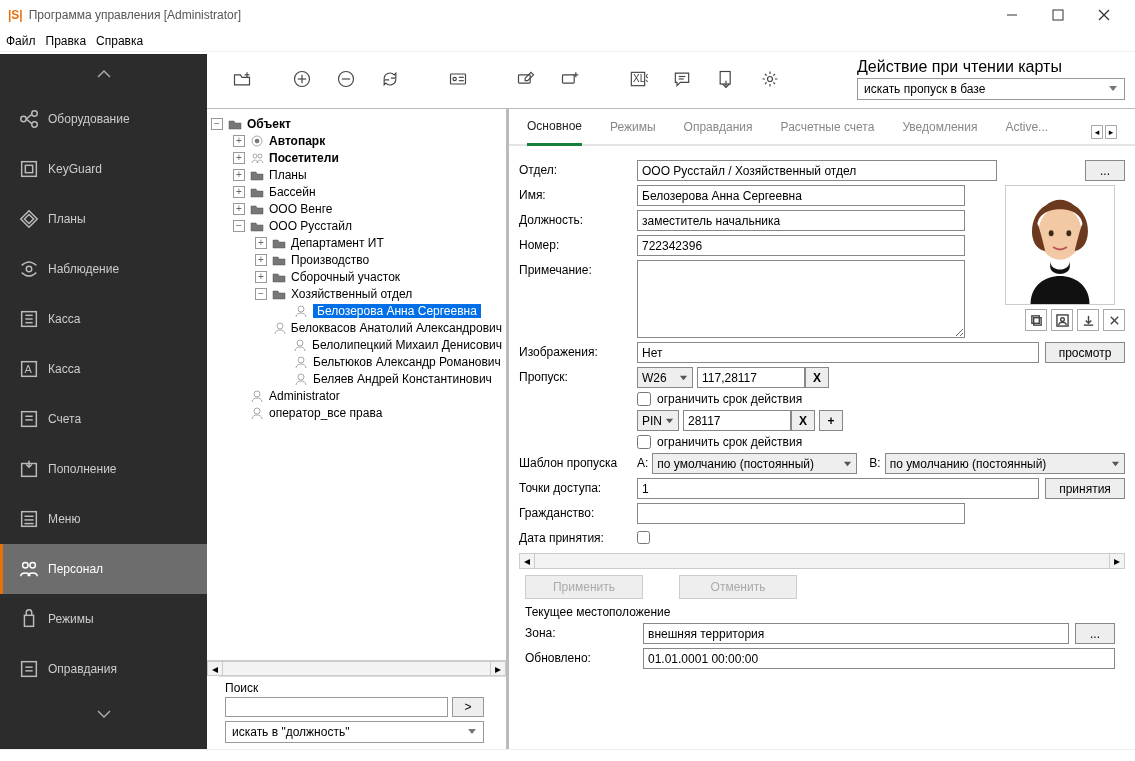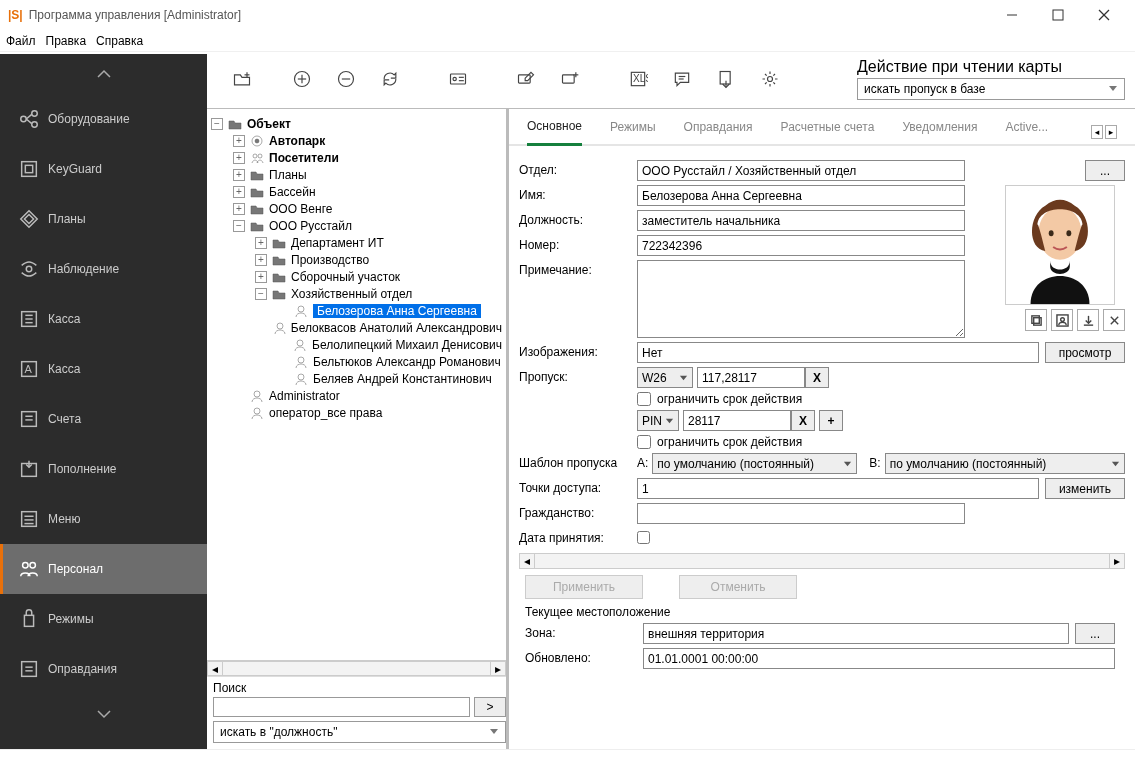--- a/index.html
+++ b/index.html
@@ -33,21 +33,21 @@
 .tree-row { display: flex; align-items: center; height: 17px; gap: 4px; white-space: nowrap; cursor: pointer; }
 .tree-row.selected .tree-label { background: #006fe8; color: #fff; padding: 0 4px; }
 .tree-row .expander { width: 12px; height: 12px; text-align: center; font-size: 10px; line-height: 10px; color: #666; cursor: pointer; border: 1px solid #999; background: #fff;}
 .tree-row .blank { width: 12px; }
 .ind { display:inline-block; width:18px; }
 .tico { width: 16px; height: 14px; display:inline-flex; align-items:center; justify-content:center; }
 .tico svg { width: 14px; height: 14px; fill:#777; stroke:#555; stroke-width:0.5; }
 .tree-hscroll { height: 16px; display:flex; border-top:1px solid #ccc; }
 .tree-hscroll .arrow { width: 16px; display:flex; align-items:center; justify-content:center; background:#f3f3f3; border:1px solid #ccc; cursor:pointer;}
 .tree-hscroll .track { flex:1; background:#f3f3f3; border:1px solid #ccc; border-left:none; border-right:none; position:relative;}
-.search-block { padding: 4px 0 6px 6px; border-top:1px solid #ddd; }
+.search-block { padding: 4px 22px 6px 6px; border-top:1px solid #ddd;margin-left:12px; }
 .search-block .lbl { margin-bottom: 2px; display:block;}
 .search-block .row { display:flex; gap:4px; }
 .search-block input[type=text] { flex:1; height:20px; border:1px solid #999; padding:0 4px;}
 .search-block button { width: 32px; border:1px solid #999; background:#eee; cursor:pointer;}
 .detail-pane { flex:1; display:flex; flex-direction:column; min-width:0; }
 .tabs { display:flex; gap: 28px; padding: 10px 18px 0 18px; border-bottom: 2px solid #e5e5e5; font-size:13px; align-items:center;}
 .tabs .tab { color:#888; padding-bottom: 10px; cursor:pointer; white-space:nowrap;}
 .tabs .tab.active { color:#222; border-bottom: 3px solid #15803d; margin-bottom:-2px;}
 .tabs .scroller { margin-left:auto; display:flex; gap:2px;}
 .tabs .scroller div { width:12px; height:14px; border:1px solid #aaa; cursor:pointer; display:flex; align-items:center; justify-content:center; font-size:9px;}
@@ -552,21 +552,21 @@
             <div>▸</div>
           </div>
         </div>
 
         <div class="form-area">
           <div style="display:flex;">
             <div style="flex:1;">
 
               <div class="form-row">
                 <span class="flabel">Отдел:</span>
-                <input class="tinput ro" style="width: 328px;" readonly="" value="ООО Русстайл / Хозяйственный отдел">
+                <input class="tinput ro" style="width: 360px;" readonly="" value="ООО Русстайл / Хозяйственный отдел">
               </div>
               <div class="form-row">
                 <span class="flabel">Имя:</span>
                 <input class="tinput" style="width: 328px;" value="Белозерова Анна Сергеевна">
               </div>
               <div class="form-row">
                 <span class="flabel">Должность:</span>
                 <input class="tinput" style="width: 328px;" value="заместитель начальника">
               </div>
               <div class="form-row">
@@ -683,21 +683,21 @@
                 <span>по умолчанию (постоянный)</span>
                 <span class="caret" style="margin-left:auto"><svg viewBox="0 0 10 10">
                     <polygon points="1,3 9,3 5,8"></polygon>
                   </svg></span>
               </div>
           </div>
 
           <div class="form-row">
             <span class="flabel">Точки доступа:</span>
             <input class="tinput" style="flex: 1 1 0%;" readonly="" value="1">
-            <button class="ell-btn" style="width:80px">изменить</button>
+            <button class="ell-btn" style="width:80px">принятия</button>
           </div>
 
           <div class="form-row">
             <span class="flabel">Гражданство:</span>
             <input class="tinput" style="width: 328px;">
           </div>
           <div class="form-row">
             <span class="flabel">Дата принятия:</span>
             <input type="checkbox" style="margin-top: 3px;">
           </div>

